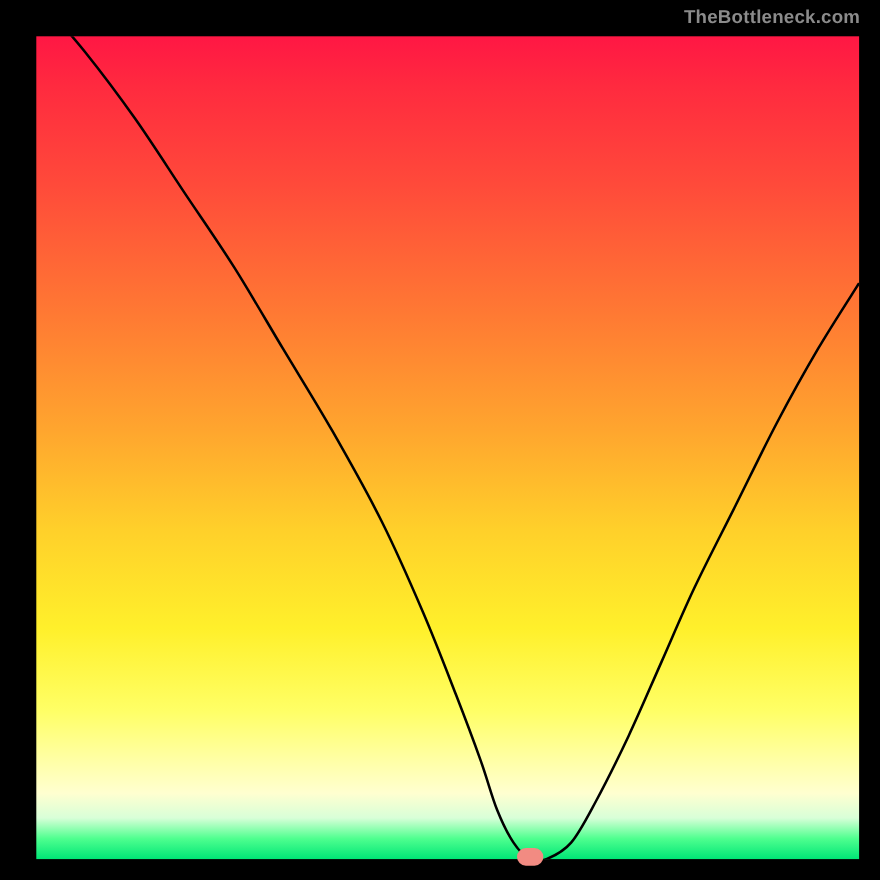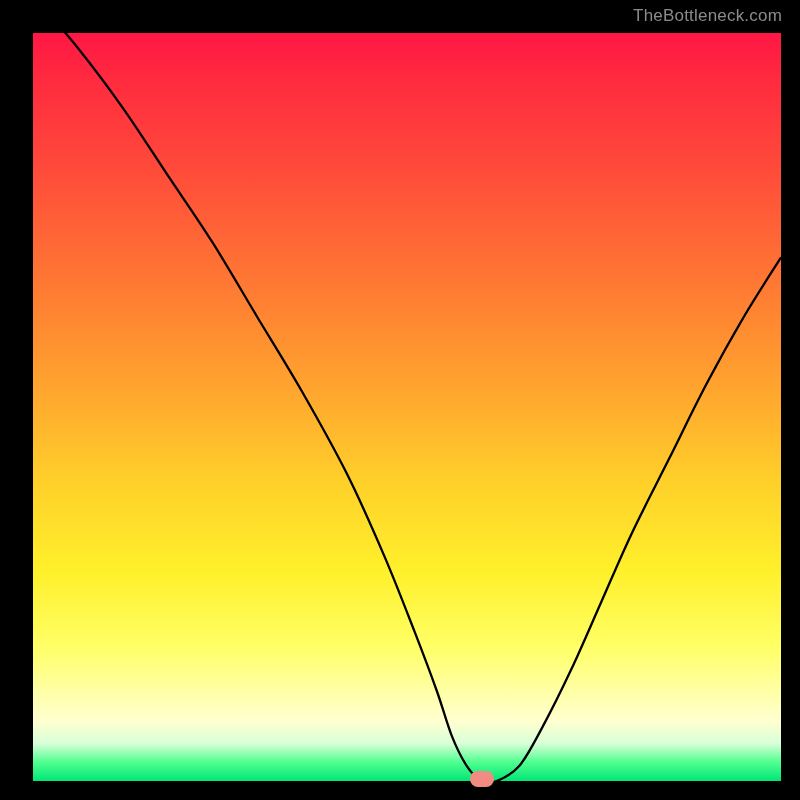--- a/index.html
+++ b/index.html
@@ -38,21 +38,21 @@
       #4fff8f 97.5%,
       #00e676 100%
     );
   }
   .watermark {
     position: absolute;
     top: 6px;
     right: 18px;
     color: #8b8b8b;
     font-size: 17px;
-    font-weight: 400;
+    font-weight: 700;
     letter-spacing: 0.2px;
     z-index: 10;
   }
   svg.plot {
     position: absolute;
     left: 33px;
     top: 33px;
     width: 748px;
     height: 748px;
     z-index: 5;

